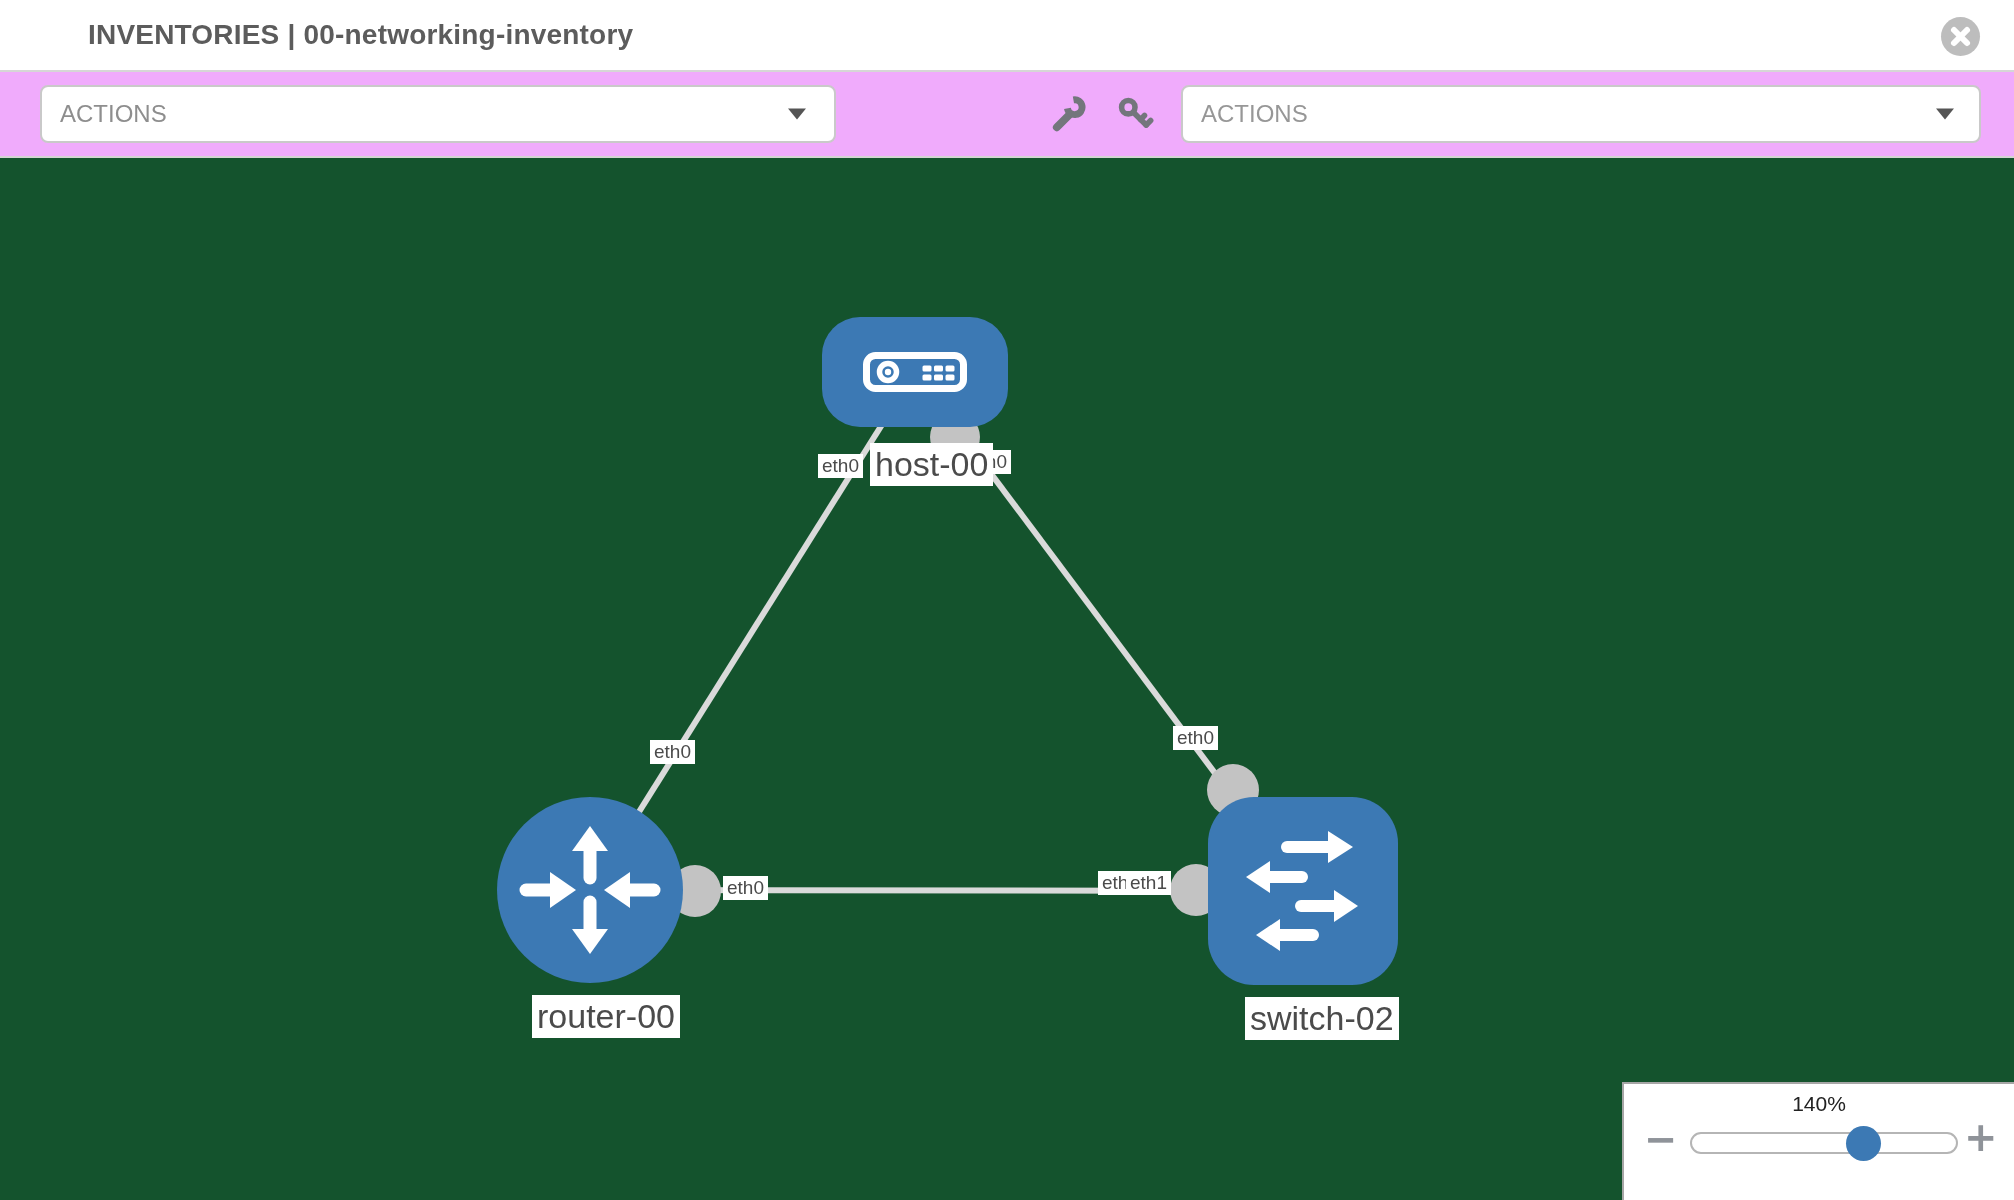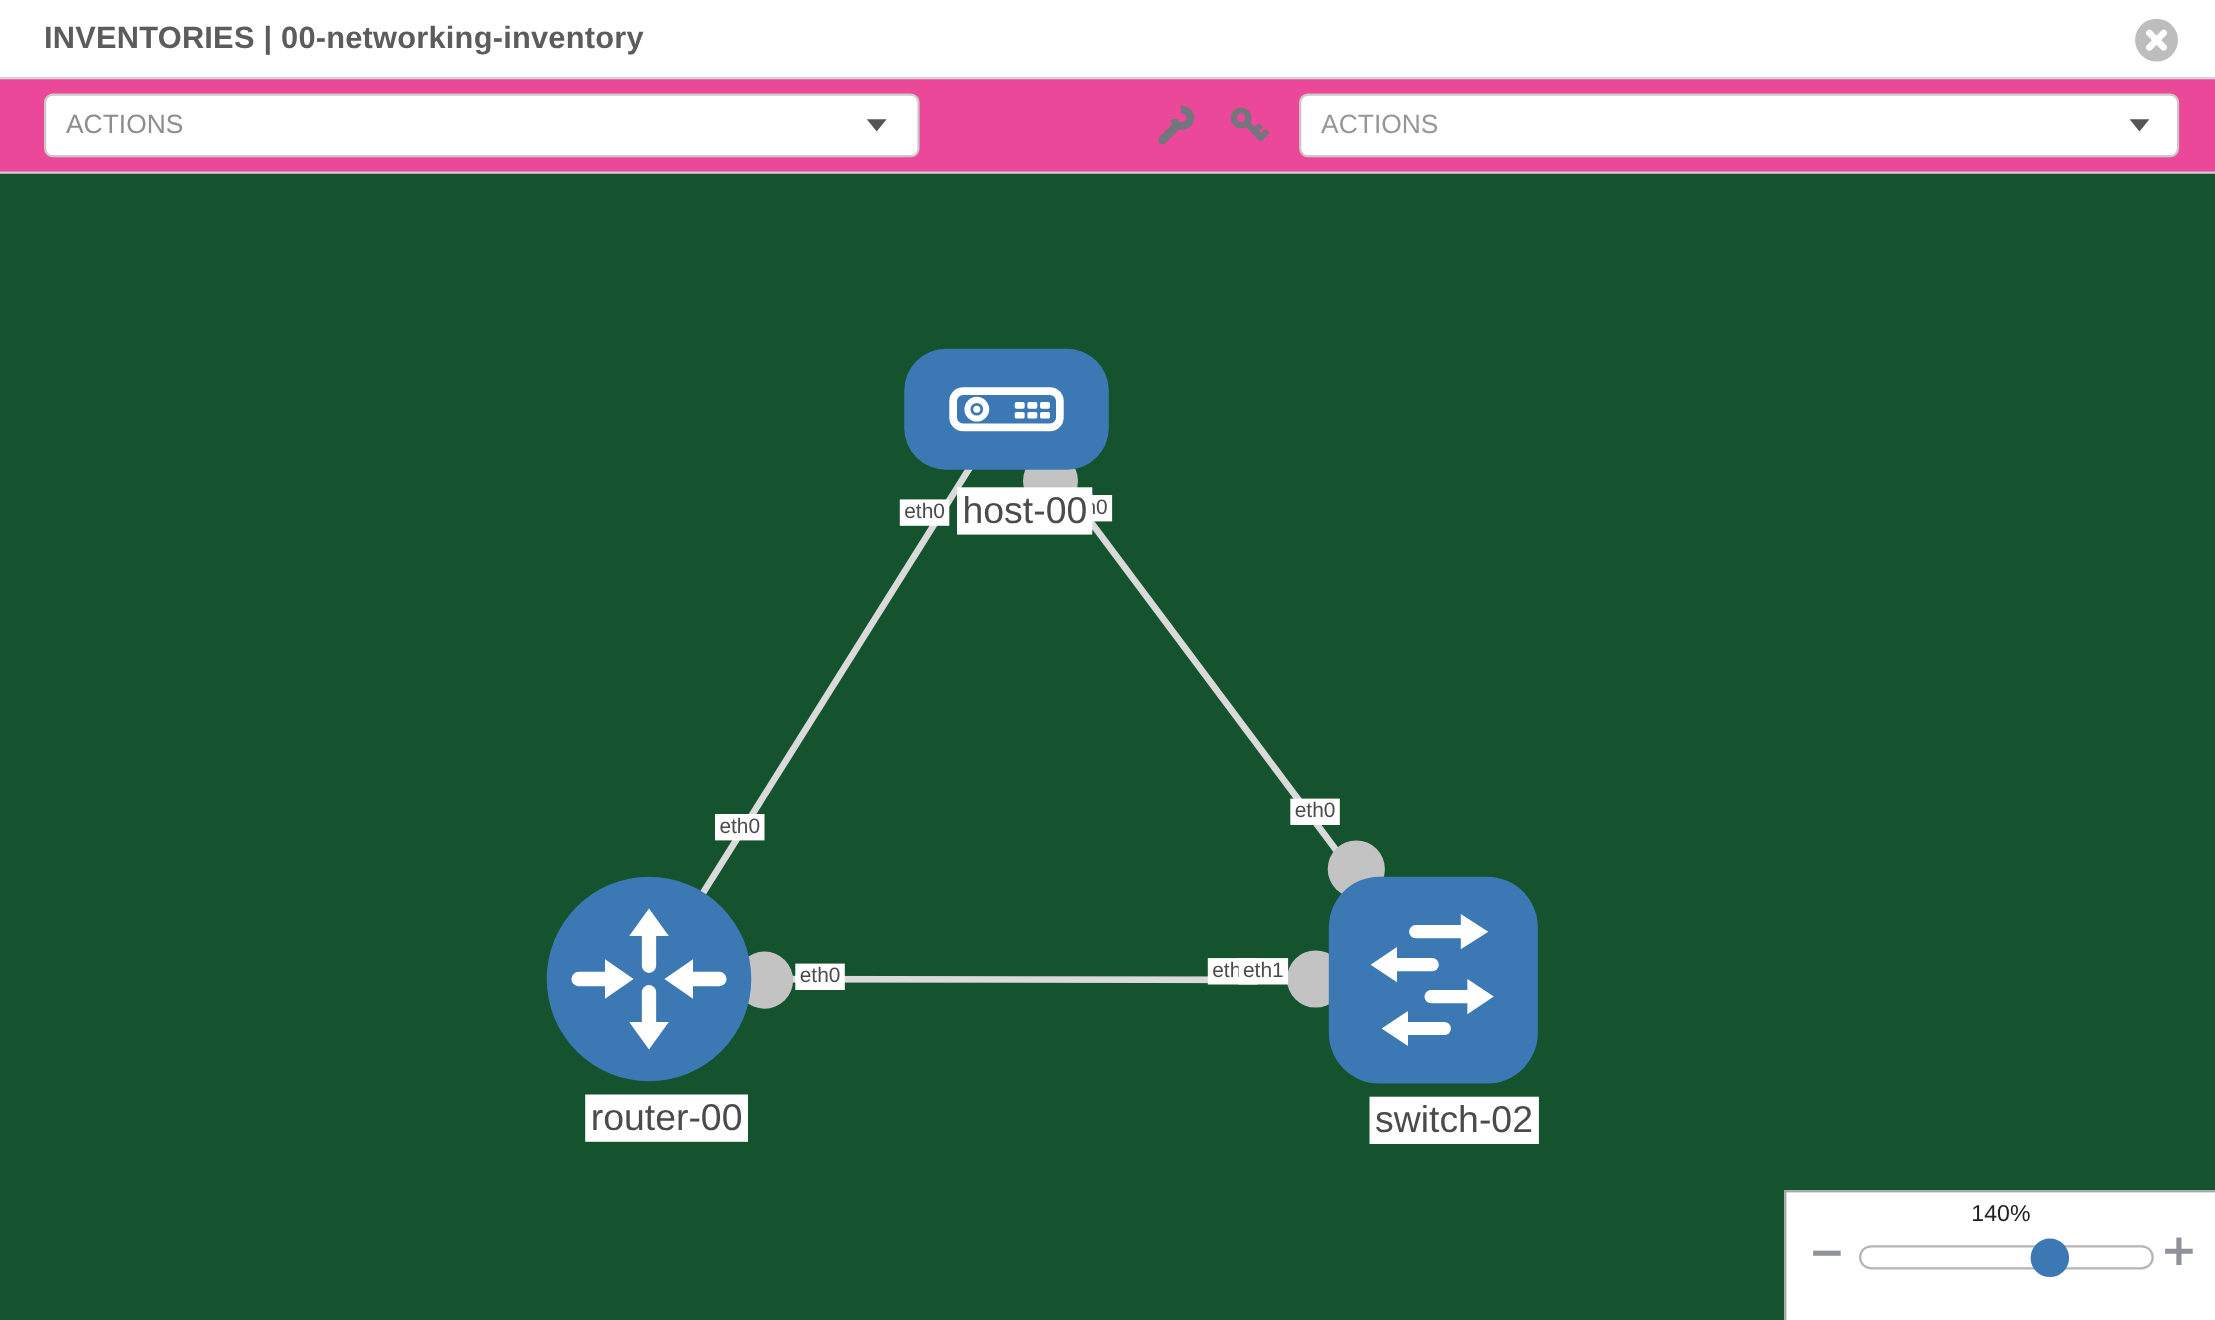--- a/index.html
+++ b/index.html
@@ -1,26 +1,26 @@
 <!DOCTYPE html>
 <html><head>
 <meta charset="utf-8">
 <style>
   html,body{margin:0;padding:0;background:#fff;}
   body{font-family:"Liberation Sans","DejaVu Sans",sans-serif;}
   .app{position:relative;width:2014px;height:1200px;overflow:hidden;background:#f5f6f6;}
 
   
-  .hdr{position:absolute;left:0;top:0;width:2014px;height:72px;background:#fff;border-bottom:2px solid #d6d6d6;box-sizing:border-box;}
+  .hdr{position:absolute;left:0;top:0;width:2014px;height:72px;background:#fff;border-bottom:2px solid #d6d6d6;box-sizing:border-box;padding-left:48px;}
   .hdr h1{margin:0;padding:0 0 0 40px;line-height:70px;font-size:28px;font-weight:700;color:#5c5c5c;letter-spacing:.2px;}
   .close-btn{position:absolute;right:34px;top:17px;width:39px;height:39px;border:none;border-radius:50%;background:#bdbdbd;padding:0;cursor:pointer;}
   .close-btn svg{display:block;margin:0 auto;}
 
   
-  .tbar{position:absolute;left:0;top:72px;width:2014px;height:86px;background:#ec4899;border-bottom:2px solid #d4d4d4;box-sizing:border-box;}
+  .tbar{position:absolute;left:0;top:72px;width:2014px;height:86px;background:#f0abfc;border-bottom:2px solid #d4d4d4;box-sizing:border-box;}
   .select{position:absolute;top:13px;height:58px;background:#fff;border:2px solid #c9c9c9;border-radius:8px;box-sizing:border-box;cursor:pointer;}
   .select .lbl{position:absolute;left:18px;top:50%;transform:translateY(-50%);font-size:24px;color:#8e8e8e;}
   .caret{position:absolute;top:50%;transform:translateY(-50%);width:0;height:0;border-left:9px solid transparent;border-right:9px solid transparent;border-top:11px solid #555;}
   .sel-actions{left:40px;width:796px;}
   .sel-actions .caret{right:28px;}
   .sel-search{left:1181px;width:800px;}
   .sel-search .lbl{color:#979797;}
   .sel-search .caret{right:25px;}
   .tool-btn{position:absolute;top:24px;width:40px;height:40px;border:none;background:transparent;padding:0;cursor:pointer;}
   .tool-btn.wrench{left:1048px;}

